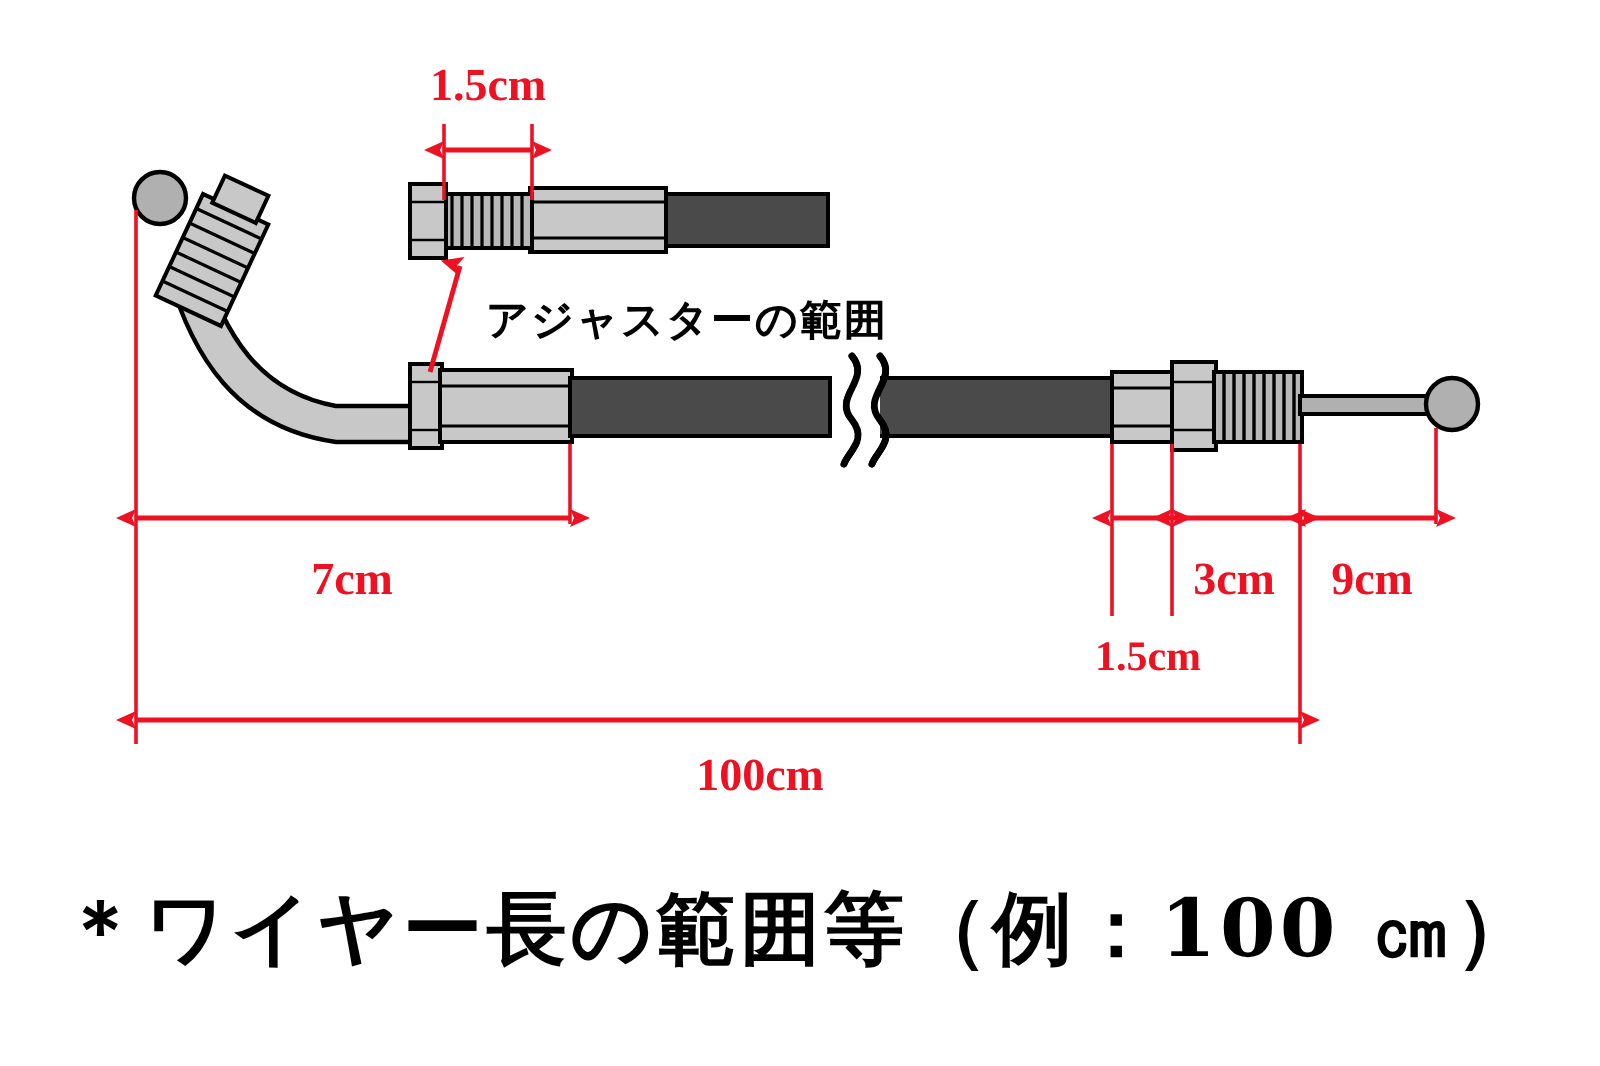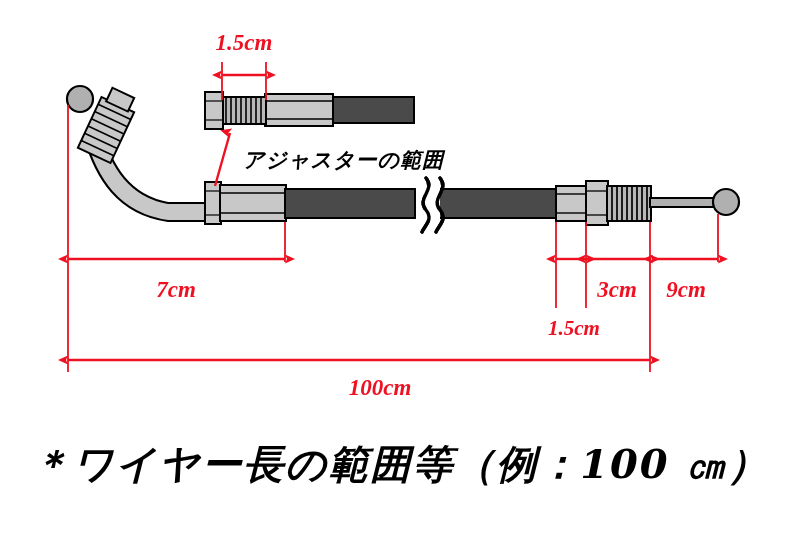--- a/index.html
+++ b/index.html
@@ -3,21 +3,21 @@
 <meta charset="utf-8">
 <style>
   html,body{margin:0;padding:0;}
   body{
     width:800px;height:533px;
     background:#ffffff;
     font-family:"Liberation Serif", serif;
     overflow:hidden;
     position:relative;
   }
-  #stage{position:absolute;left:0;top:0;width:688px;height:533px;font-style:italic;}
+  #stage{position:absolute;left:0;top:0;width:688px;height:533px;}
   svg#diagram{position:absolute;left:0;top:0;width:800px;height:533px;}
 
   .dim-label{
     fill:#ee1122;
     font-family:"Liberation Serif", serif;
     font-weight:bold;
     font-size:23px;
     text-anchor:middle;
   }
   .dim-label.small{font-size:21px;}

